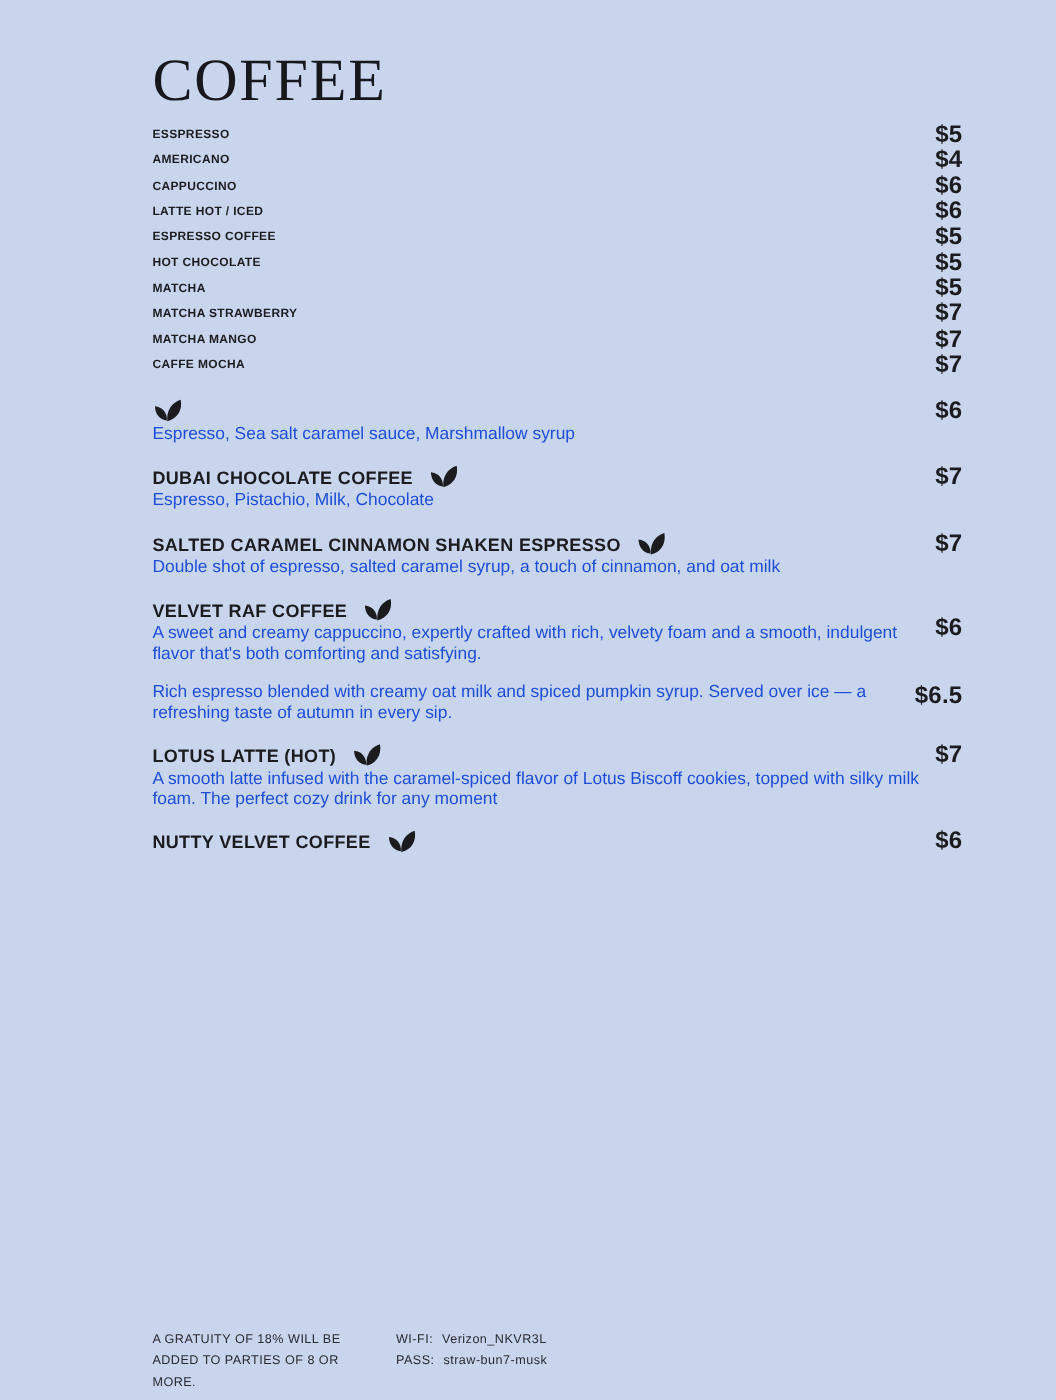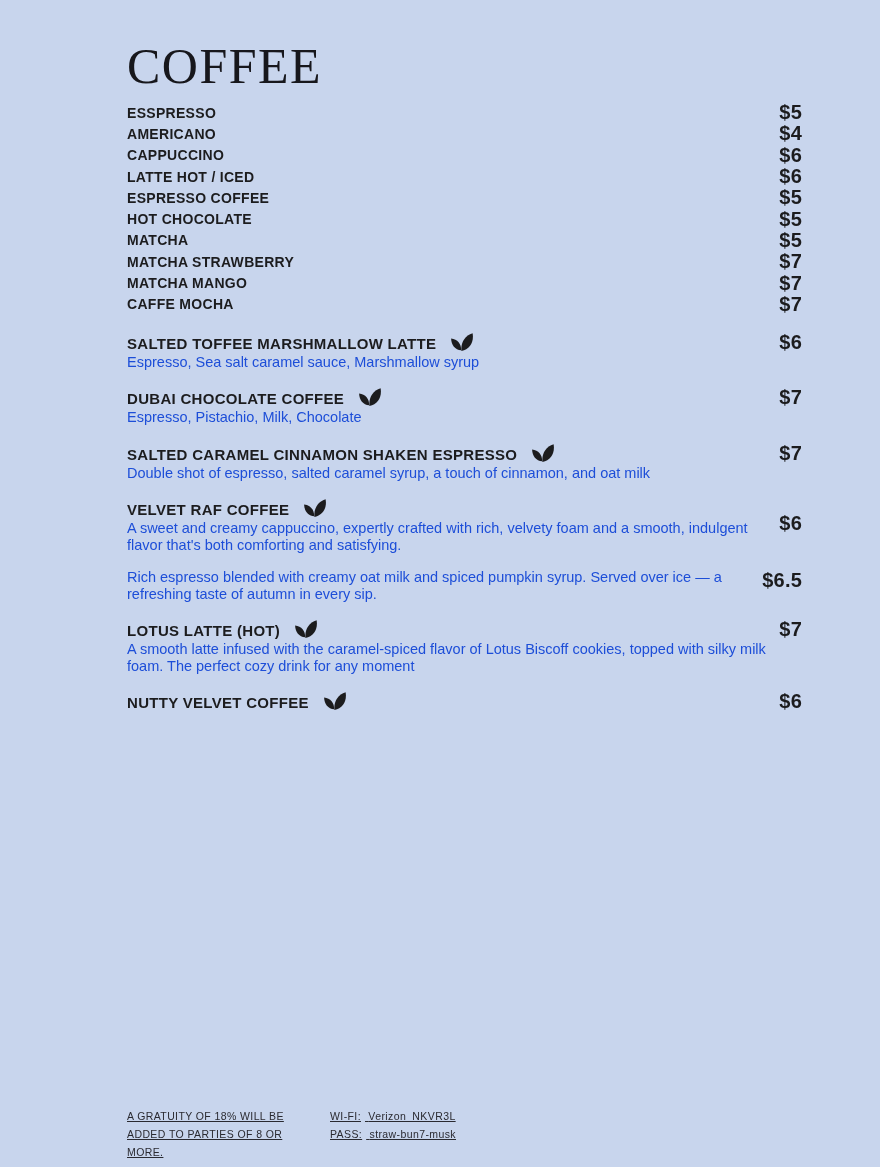--- a/index.html
+++ b/index.html
@@ -27,21 +27,21 @@
 
   
   .items { margin: 0; }
   .item-row {
     display: flex;
     justify-content: space-between;
     align-items: center;
     height: 21.3px;
   }
   .item-name {
-    font-size: 14px;
+    font-size: 10px;
     font-weight: 700;
     letter-spacing: 0.3px;
   }
   .price {
     font-size: 20px;
     font-weight: 700;
     letter-spacing: 0.2px;
     white-space: nowrap;
   }
 
@@ -79,21 +79,20 @@
   .footer {
     position: absolute;
     left: 127px;
     top: 1107px;
     display: flex;
     gap: 17px;
     font-size: 10.5px;
     line-height: 18px;
     letter-spacing: 0.4px;
     color: #2a2a31;
-    text-decoration: underline;
   }
   .footer-gratuity { width: 186px; }
   .footer-net .label { margin-right: 4px; }
 </style>
 </head>
 <body style="background: rgb(200, 213, 237); color: rgb(28, 28, 30);">
 
 <div class="menu">
 
   <h1 class="page-title">COFFEE</h1>
@@ -149,21 +148,20 @@
         <span class="item-name">CAFFE MOCHA</span>
         <span class="price">$7</span>
       </div>
     </div>
 
   <div class="specials">
 
       <div class="special">
         <div class="special-main">
           <div class="special-title-row">
-            <span class="special-name">SALTED TOFFEE MARSHMALLOW LATTE</span>
             <span class="leaf-icon">
               <svg viewBox="0 0 25 21" xmlns="http://www.w3.org/2000/svg" fill="#1c1c1e">
                 <path d="M11.2 20 C5.2 18.6 2.2 13.4 2.9 6.9 C9.2 8.4 12.3 13.6 11.2 20 Z" transform="rotate(-8 7 13)"></path>
                 <path d="M12.4 20 C11.6 11.6 15.8 4.6 23.6 2.2 C25.2 10.8 20.8 18.2 12.4 20 Z"></path>
               </svg>
             </span>
           </div>
           <div class="special-desc">Espresso, Sea salt caramel sauce, Marshmallow syrup</div>
         </div>
         <span class="price">$6</span>

